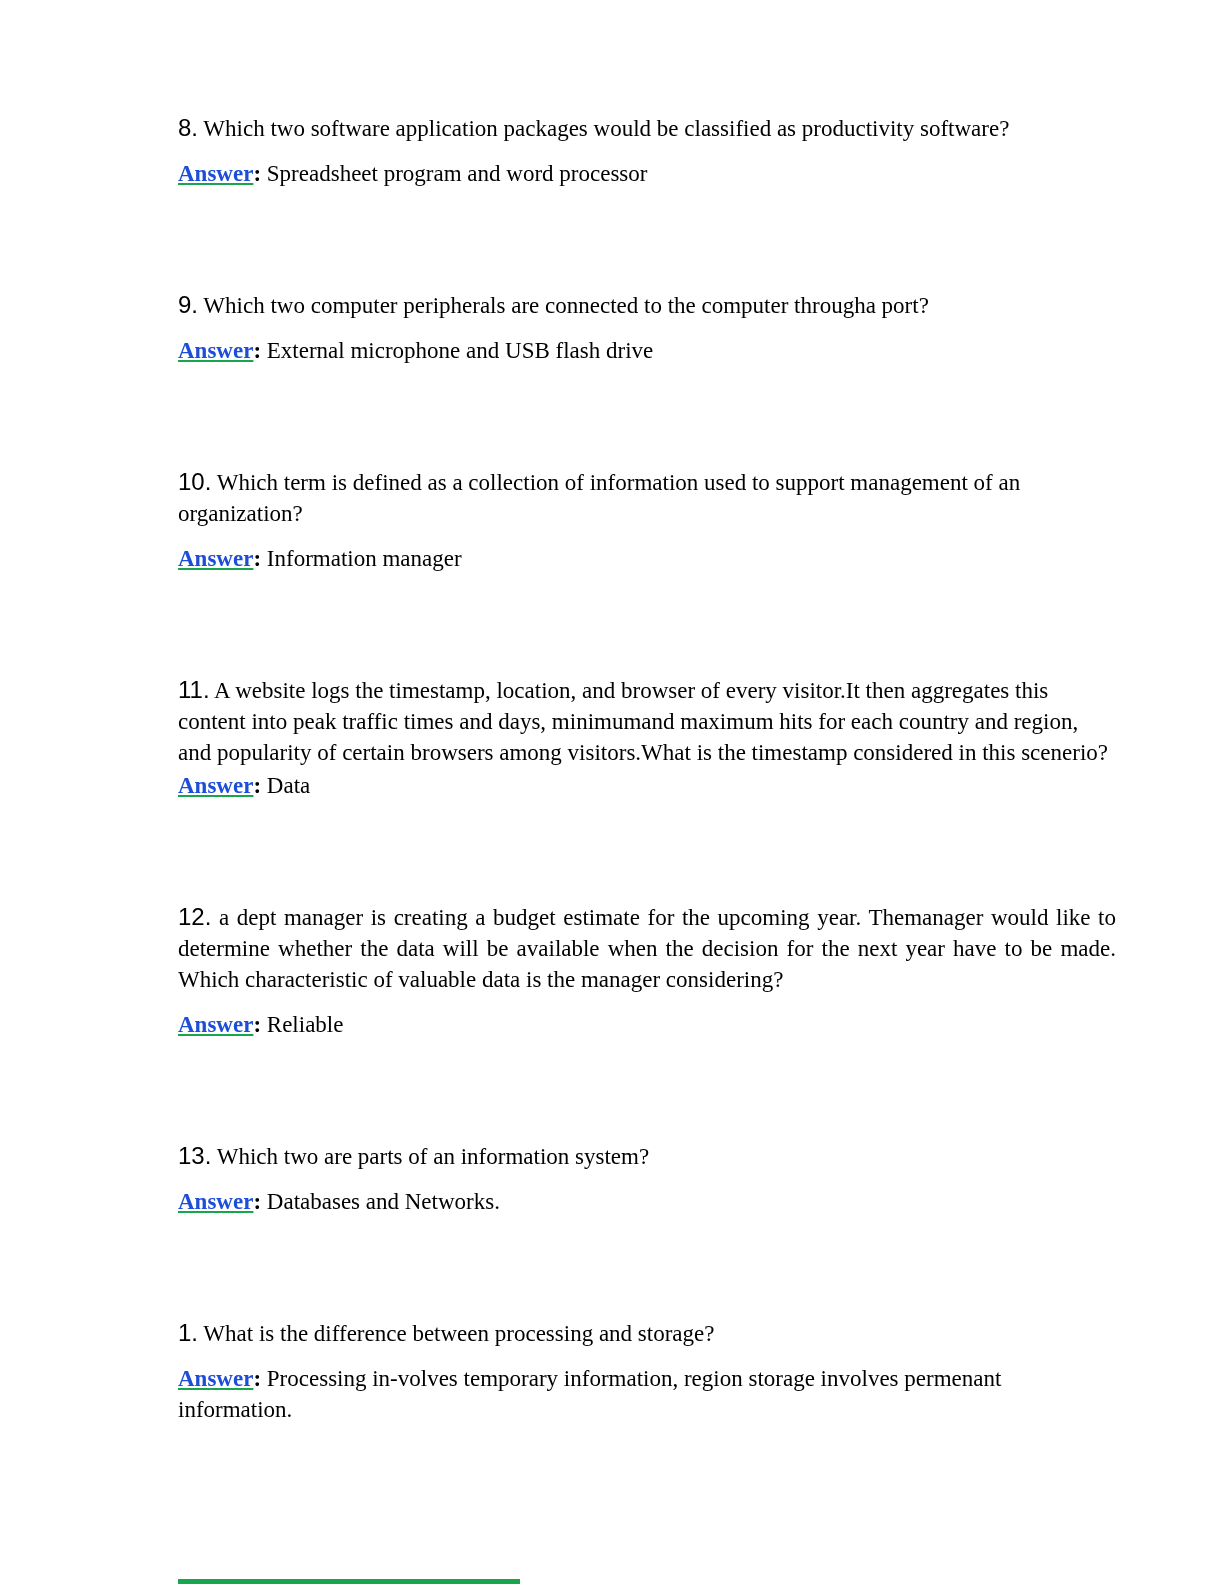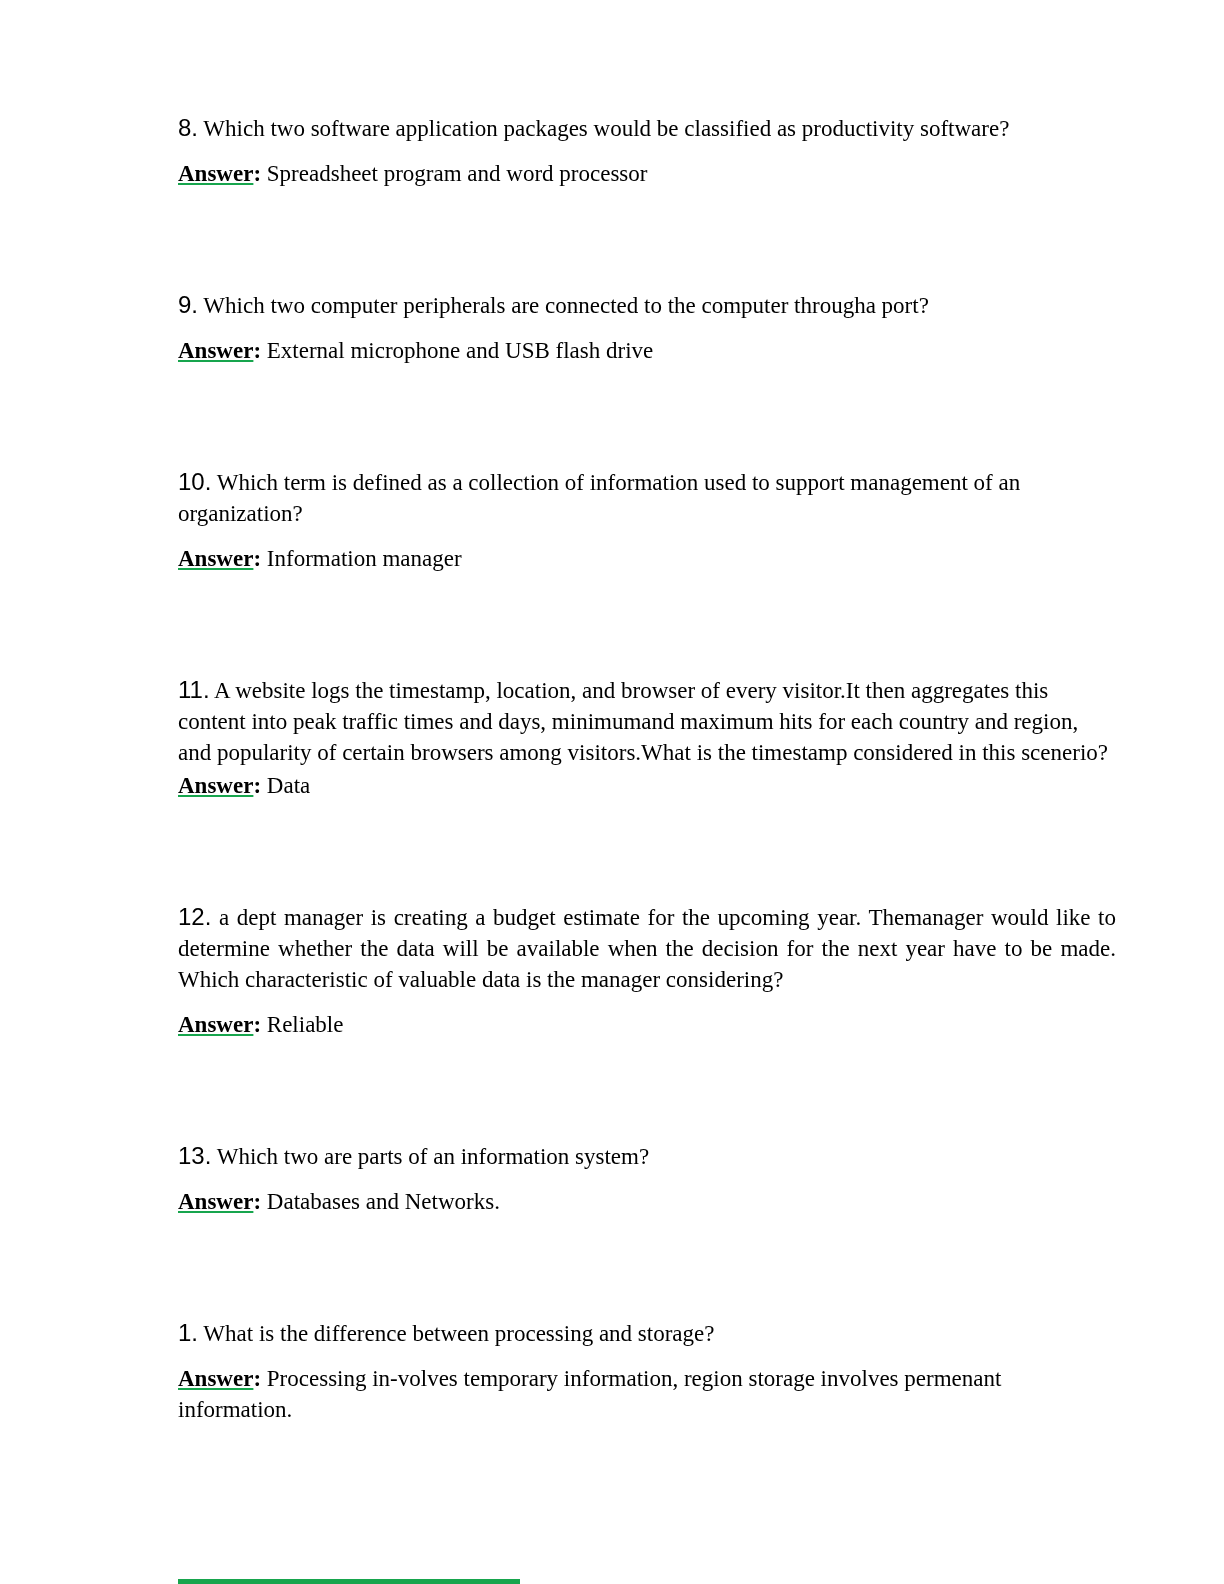--- a/index.html
+++ b/index.html
@@ -40,21 +40,21 @@
   .answer {
     margin: 14px 0 0 0;
     font-size: 23px;
     line-height: 31px;
   }
   .answer.tight {
     margin-top: 2px;
   }
   .answer-label {
     font-weight: bold;
-    color: #000000;
+    color: #1d4ed8;
     text-decoration: underline;
     text-decoration-color: #17a54d;
   }
   .answer-colon {
     font-weight: bold;
     color: #000000;
   }
   .answer-text {
     color: #000000;
     margin-top: 12px;

